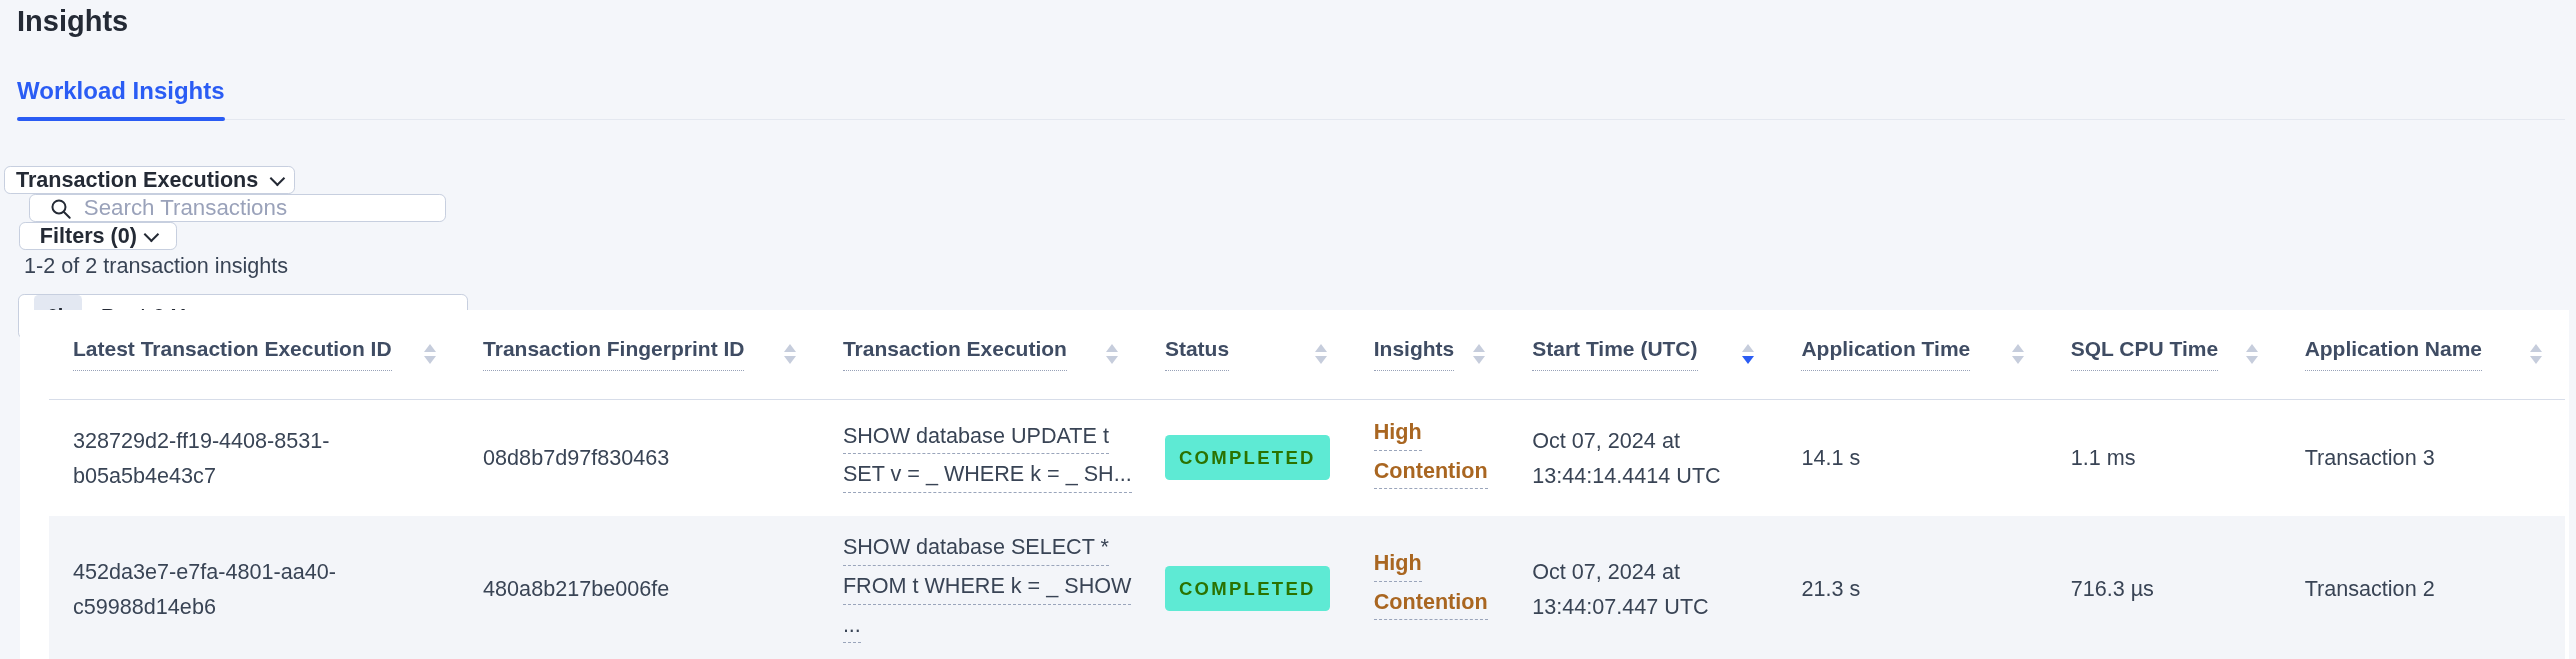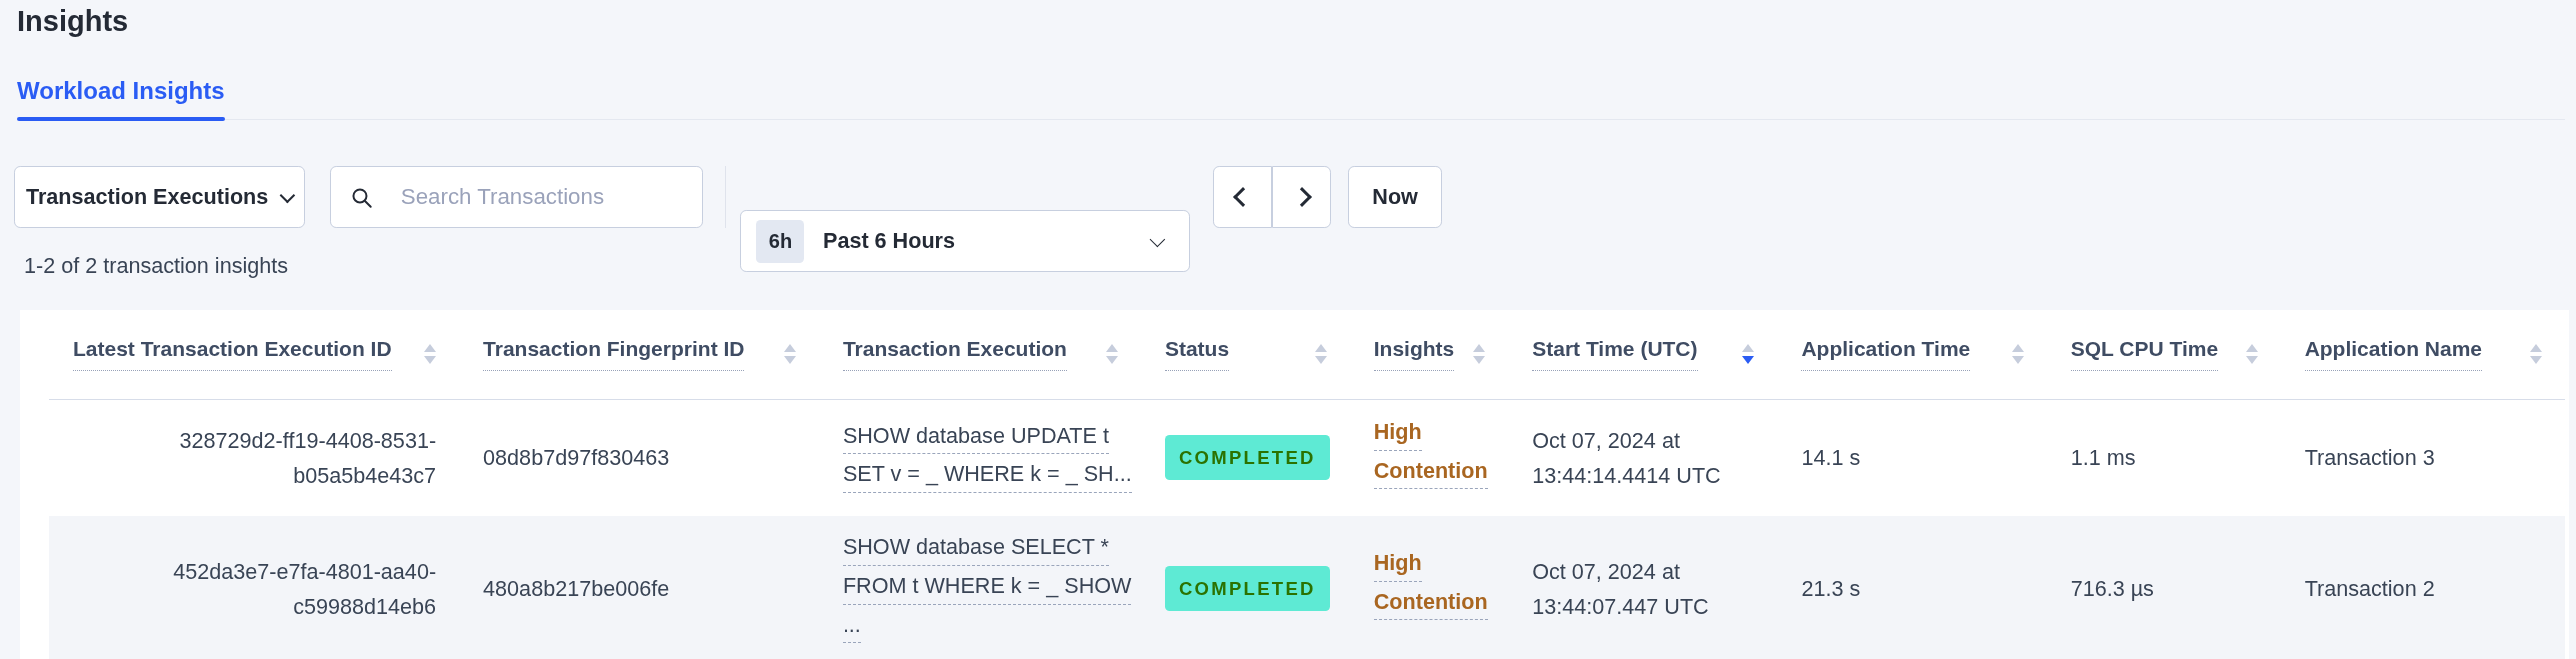--- a/index.html
+++ b/index.html
@@ -29,38 +29,38 @@
     padding-bottom:14px; position:relative; cursor:pointer; white-space:nowrap;
   }
   .tab.active { color:#2a5cf4; }
   .tab.active::after {
     content:""; position:absolute; left:0; right:0; bottom:-1.5px;
     height:3.9px; background:#2a5cf4; border-radius:2.3px;
   }
 
   
   .toolbar {
-    position:absolute; left:14px; top:166px; height:62px;
-    display:flex; align-items:stretch;
+    position:absolute; left:4px; top:166px; height:62px;
+    display:flex; align-items:stretch;flex-direction:column;
   }
   .btn {
     height:62px; background:#fff; border:1.5px solid #c7cfdf; border-radius:6.2px;
     font-family:inherit; font-size:21.6px; font-weight:600; color:#242a35;
     display:flex; align-items:center; justify-content:center; cursor:pointer;
   }
   .chev {
     width:10.8px; height:10.8px; display:inline-block;
     border-right:2.3px solid #242a35; border-bottom:2.3px solid #242a35;
     transform:rotate(45deg) translate(-1.5px,-1.5px);
   }
   .select-btn { width:291px; gap:14px; }
   .searchbox {
-    margin-left:25px; width:373px; height:62px; background:#fff;
+    margin-left:25px; width:417px; height:62px; background:#fff;
     border:1.5px solid #c7cfdf; border-radius:6.2px;
-    display:flex; align-items:center; padding:0 15.4px 0 18.5px;gap:16px;
+    display:flex; align-items:center; padding:0 15.4px 0 18.5px;
   }
   .searchbox svg { flex:0 0 auto; }
   .searchbox input {
     border:none; outline:none; background:transparent; flex:1;
     font-family:inherit; font-size:22.3px; color:#242a35; margin-left:12.3px; min-width:0;
   }
   .searchbox input::placeholder { color:#9aa2ba; }
   .filters-btn { margin-left:15.4px; width:158px; gap:9.2px; }
   .vdiv { margin-left:21.6px; width:1.5px; background:#dfe3ec; height:62px; }
   .timepicker {
@@ -110,21 +110,21 @@
   .tri { width:0; height:0; border-left:6.2px solid transparent; border-right:6.2px solid transparent; }
   .tri.up { border-bottom:8.5px solid #c6cddc; }
   .tri.dn { border-top:8.5px solid #c6cddc; }
   .tri.dn.active { border-top-color:#2a5cf4; }
 
   tbody tr.row-1 { height:117px; background:#fff; }
   tbody tr.row-2 { height:146px; background:#f3f5f9; }
   tbody tr.row-2 td { border-bottom:1.5px solid #ccd4e2; }
   tbody td { font-size:21.6px; color:#394455; }
 
-  .idline { line-height:35px; white-space:nowrap;text-align:right; }
+  .idline { line-height:35px; white-space:nowrap; }
   .dashline {
     display:block; width:fit-content; white-space:nowrap;
     border-bottom:1.5px dashed #9aa5bb; padding-bottom:4.6px; margin-bottom:7px;
     color:#394455; cursor:pointer;
   }
   .sql-cell .dashline:last-child { margin-bottom:0; }
   .badge {
     display:inline-flex; align-items:center; justify-content:center;
     height:45px; padding:0 14px; border-radius:4.6px;
     background:#5eead4; color:#2b7200;
@@ -151,20 +151,24 @@
     </button>
 
     <div class="searchbox">
       <svg width="23" height="23" viewBox="0 0 30 30">
         <circle cx="13" cy="13" r="8.5" fill="none" stroke="#242a35" stroke-width="2.6"></circle>
         <line x1="19.5" y1="19.5" x2="27" y2="27" stroke="#242a35" stroke-width="2.6" stroke-linecap="round"></line>
       </svg>
       <input type="text" placeholder="Search Transactions" style="">
     </div>
 
+    <button class="btn filters-btn">
+      <span>Filters (0)</span>
+      <span class="chev"></span>
+    </button>
 
     <div class="vdiv"></div>
 
     <button class="btn timepicker">
       <span class="chip">6h</span>
       <span class="tp-label">Past 6 Hours</span>
       <span class="chev"></span>
     </button>
 
     <div class="pager">

